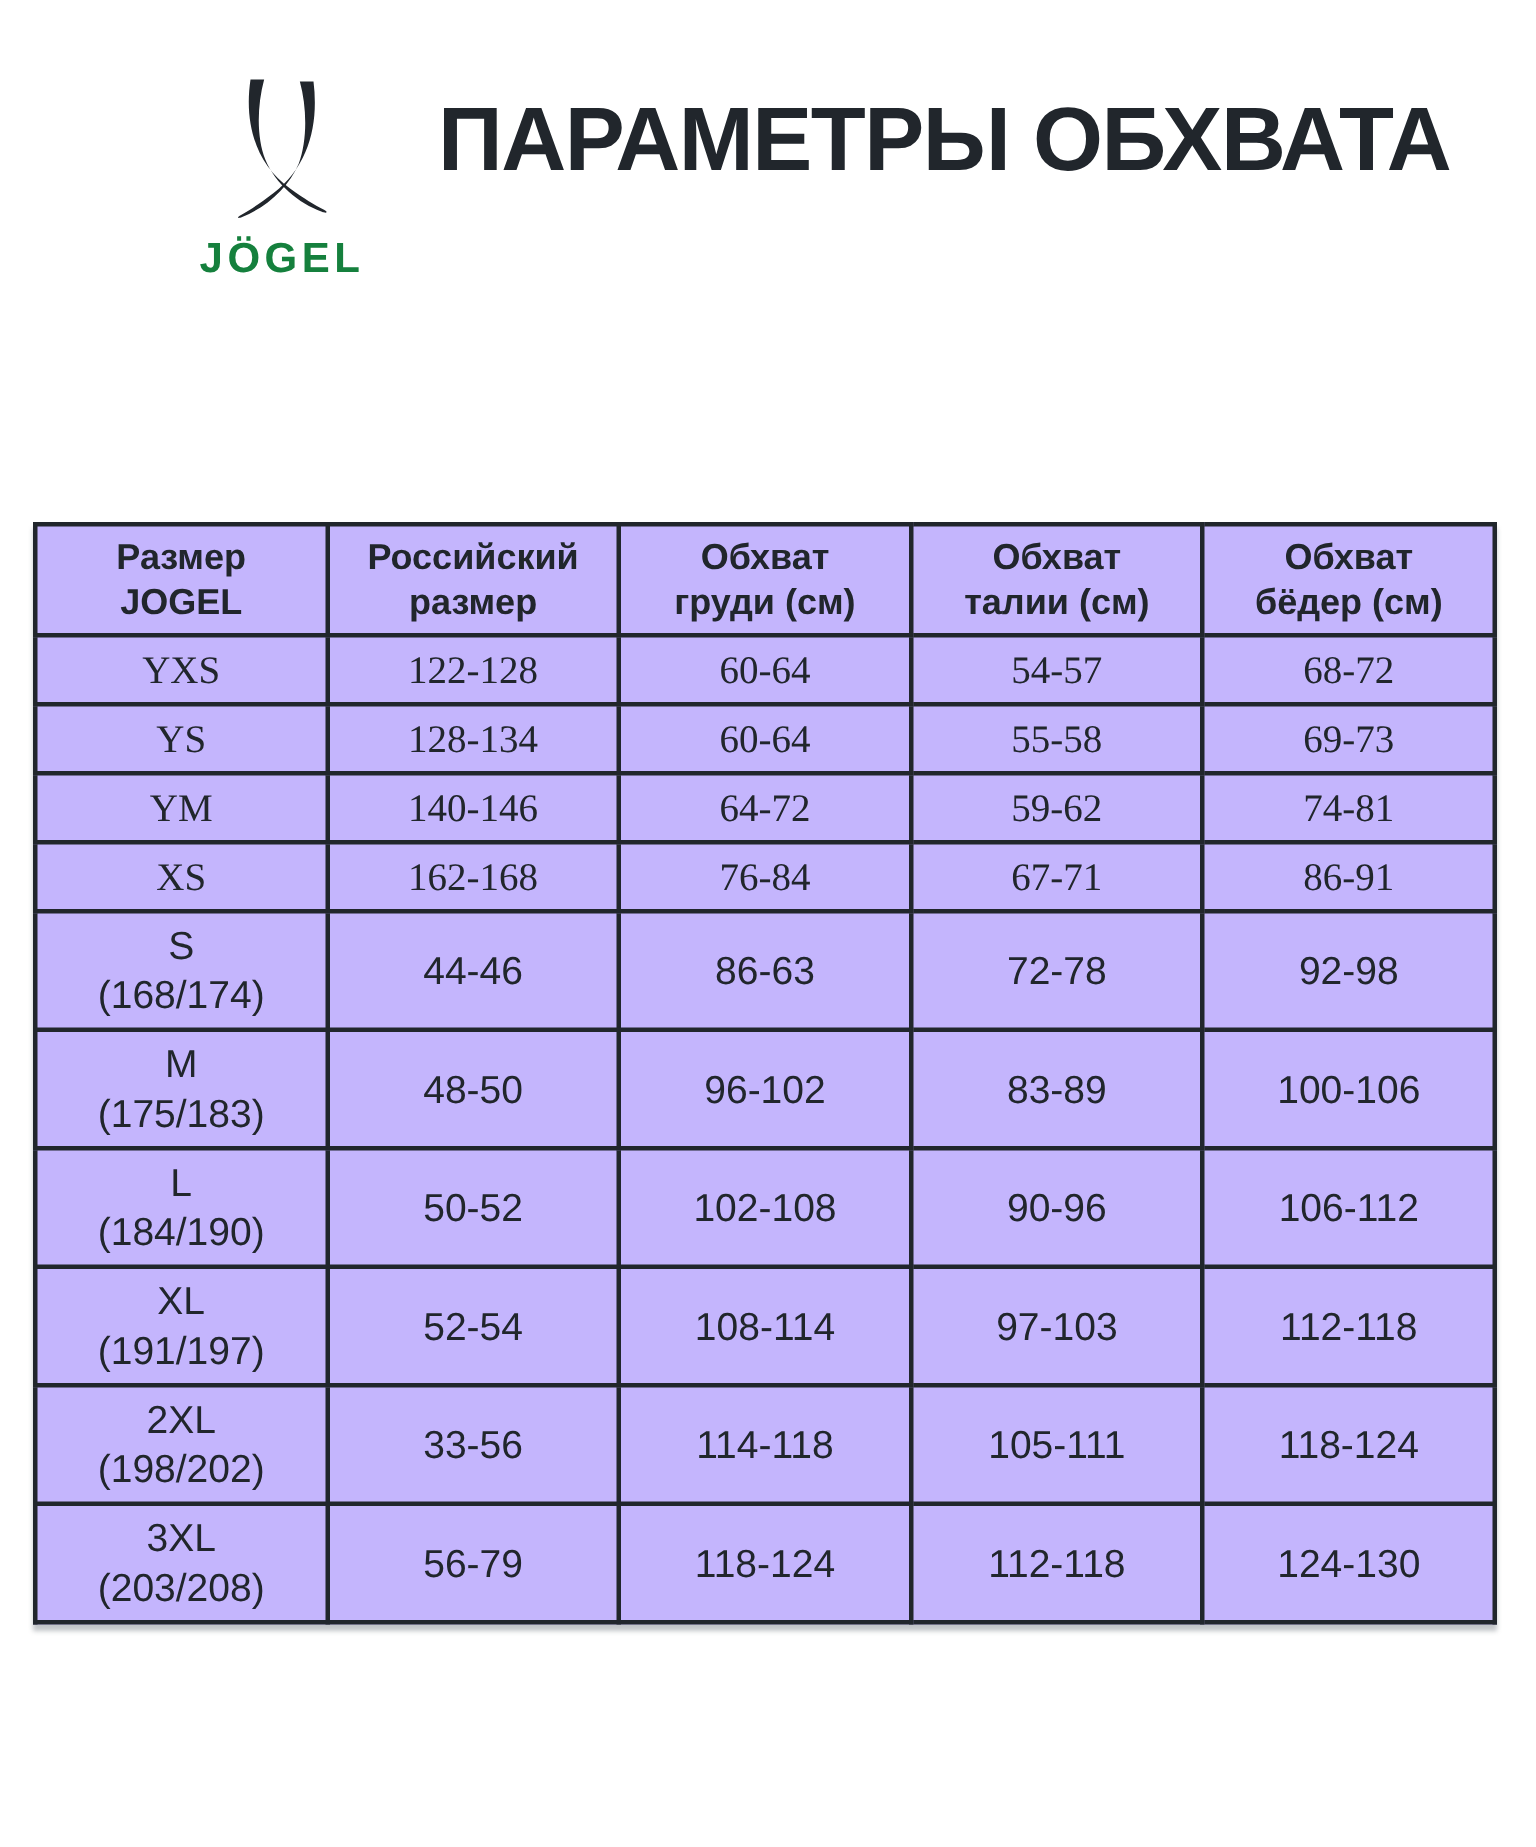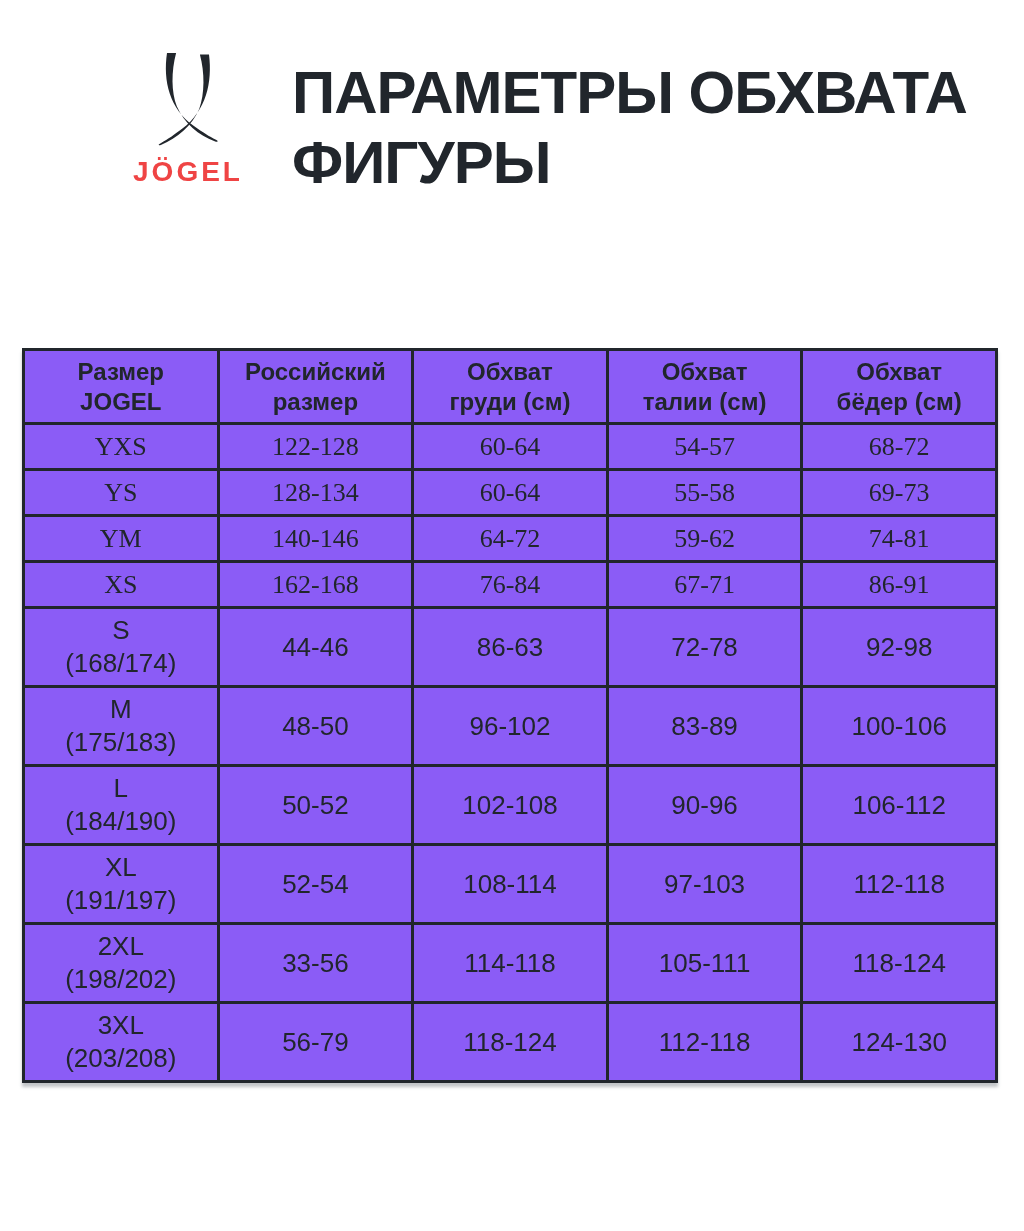--- a/index.html
+++ b/index.html
@@ -15,37 +15,37 @@
   
   .header-area { position: relative; height: 348px; }
   .logo-block {
     position: absolute; left: 108px; top: 52px; width: 160px;
     text-align: center;
   }
   .logo-mark { display: block; margin: 0 auto; width: 70px; height: 100px; }
   .logo-wordmark {
     margin-top: 4px;
     font-size: 28px; font-weight: 700; letter-spacing: 3px;
-    color: #ef4444;
+    color: #15803d;
   }
   .title-block {
     position: absolute; left: 292px; right: 28px; top: 58px;
     font-size: 60px; line-height: 70px; font-weight: 700;
     letter-spacing: -1px;
     color: #21262c;
   }
 
   
   .table-wrap { position: absolute; left: 22px; top: 348px; width: 976px; }
   table.size-table {
     width: 100%;
     border-collapse: collapse;
     table-layout: fixed;
     box-shadow: 0 4px 3px rgba(120,126,132,0.45);
-    background: #8b5cf6;
+    background: #c4b5fd;
   }
   .size-table th, .size-table td {
     border: 3px solid #21262c;
     text-align: center;
     vertical-align: middle;
     padding: 0;
   }
   .size-table thead th {
     height: 74px;
     font-size: 24px; line-height: 30px; font-weight: 700;
@@ -67,21 +67,20 @@
     <div class="logo-block">
       <svg class="logo-mark" viewBox="0 0 100 140" xmlns="http://www.w3.org/2000/svg" aria-hidden="true">
         <path fill="#21262c" d="M20,0 C14,40 24,80 58,104 C72,114 80,119 90,124 C94,126 93,128 88,126 C66,118 44,100 34,76 C26,56 26,26 33,0 Z"></path>
         <path fill="#21262c" d="M80,2 C85,42 76,82 42,108 C30,117 22,123 11,129 C7,131 7,133 12,131 C34,122 56,104 66,80 C74,58 74,28 67,2 Z"></path>
       </svg>
       <div class="logo-wordmark">JÖGEL</div>
     </div>
 
     <div class="title-block">
       <div>ПАРАМЕТРЫ ОБХВАТА</div>
-      <div>ФИГУРЫ</div>
     </div>
 
   </div>
 
   <div class="table-wrap">
     <table class="size-table">
       <thead>
         <tr>
           <th>
             <div>Размер</div>

